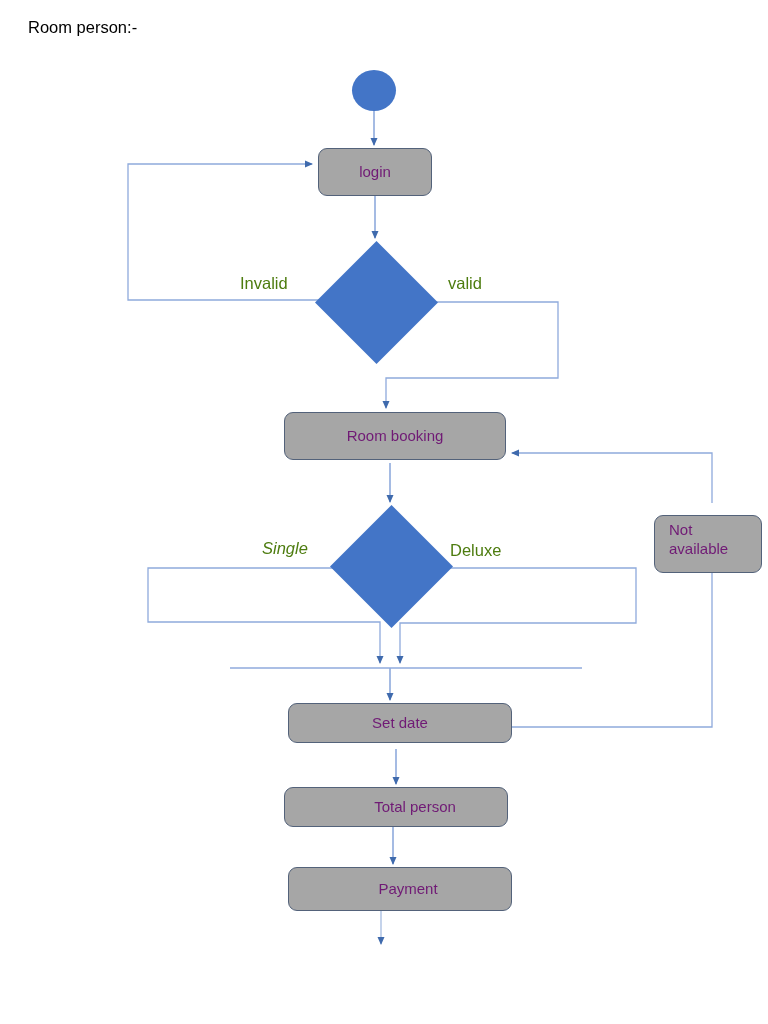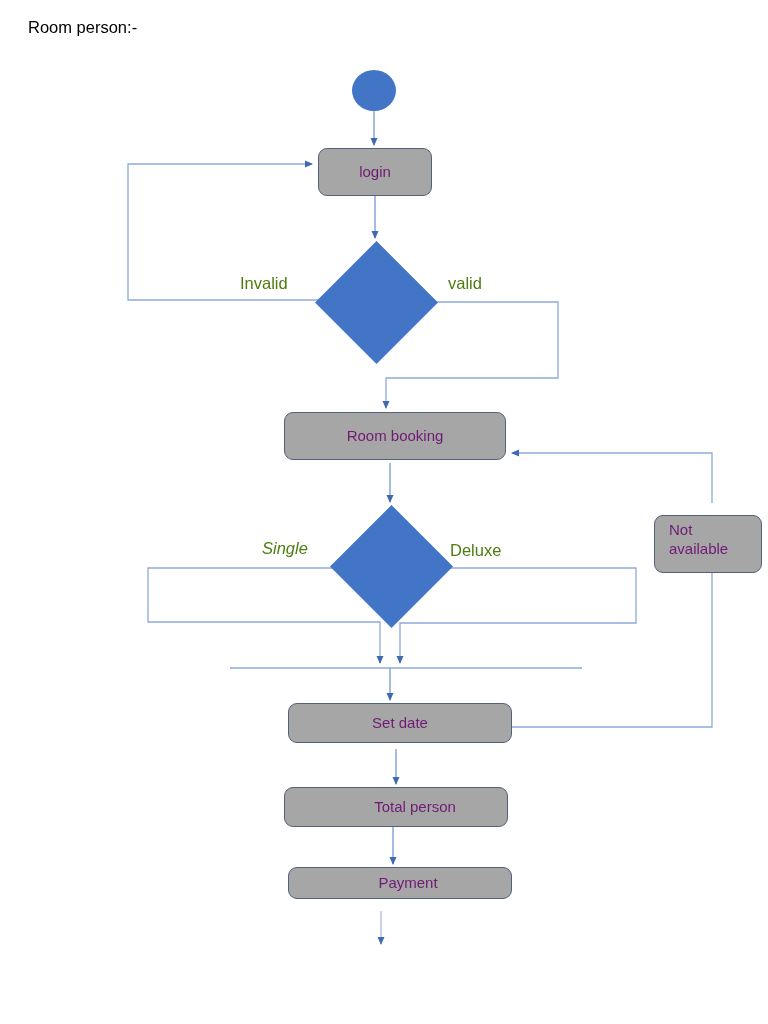--- a/index.html
+++ b/index.html
@@ -147,15 +147,15 @@
 </div>
 
 <div class="node action-node" style="left:288px; top:703px; width:224px; height:40px;">
   <span>Set date</span>
 </div>
 
 <div class="node action-node" style="left:284px; top:787px; width:224px; height:40px;padding-left:38px;">
   <span>Total person</span>
 </div>
 
-<div class="node action-node" style="left:288px; top:867px; width:224px; height:32px;padding-left:16px;">
+<div class="node action-node" style="left:288px; top:867px; width:224px; height:44px;padding-left:16px;">
   <span>Payment</span>
 </div>
 
 </body></html>

